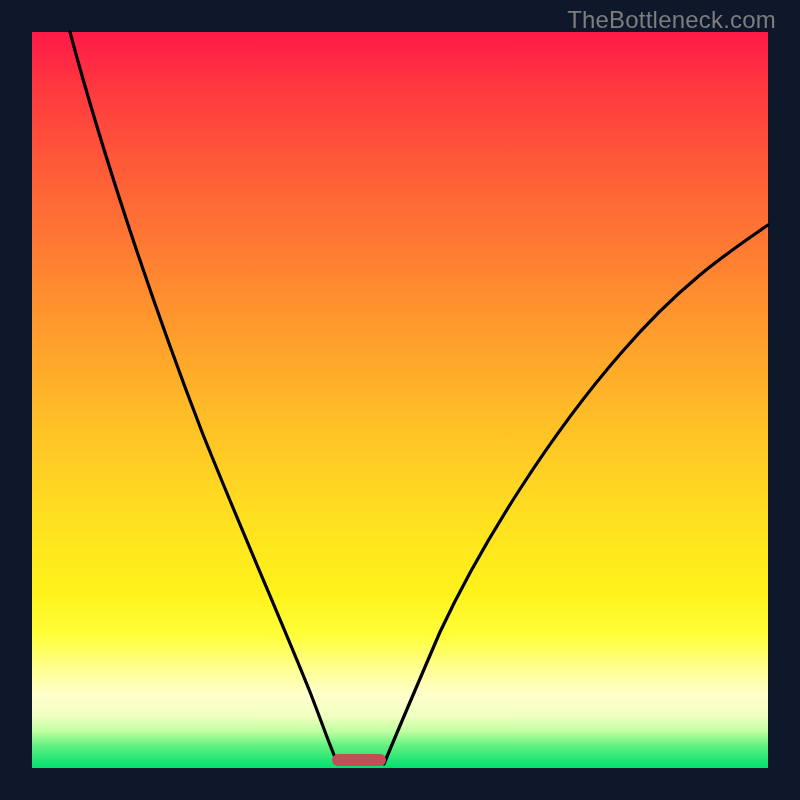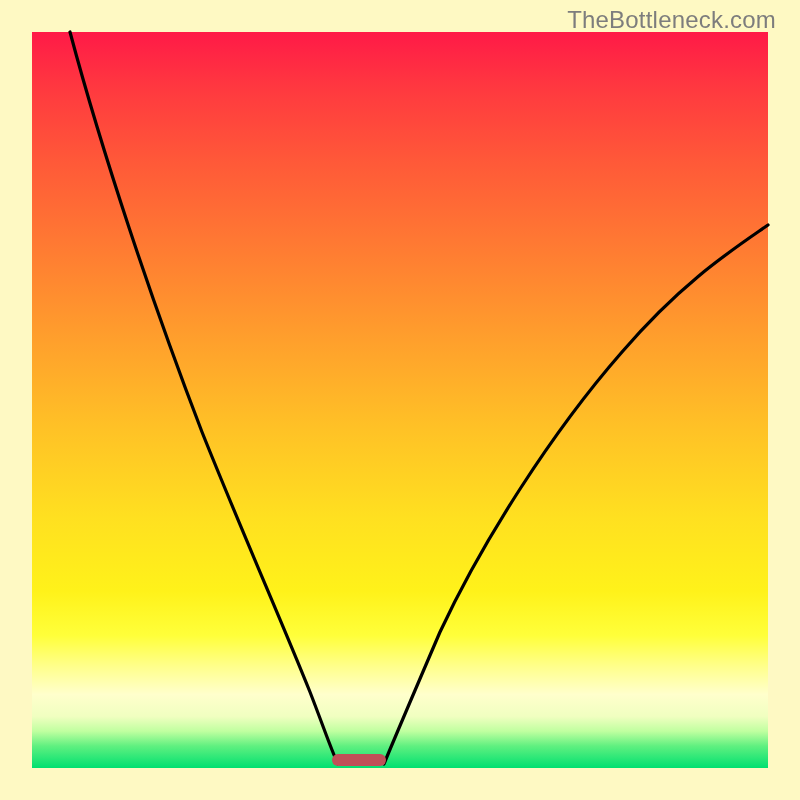--- a/index.html
+++ b/index.html
@@ -10,21 +10,21 @@
     background: #000;
     overflow: hidden;
     font-family: Arial, Helvetica, sans-serif;
   }
   .frame {
     position: absolute;
     top: 0;
     left: 0;
     width: 800px;
     height: 800px;
-    background: #fef9c3;
+    background: #0f172a;
   }
   .plot {
     position: absolute;
     top: 32px;
     left: 32px;
     width: 736px;
     height: 736px;
     background: linear-gradient(to bottom,
       #ff1a47 0%,
       #ff3a3f 8%,

